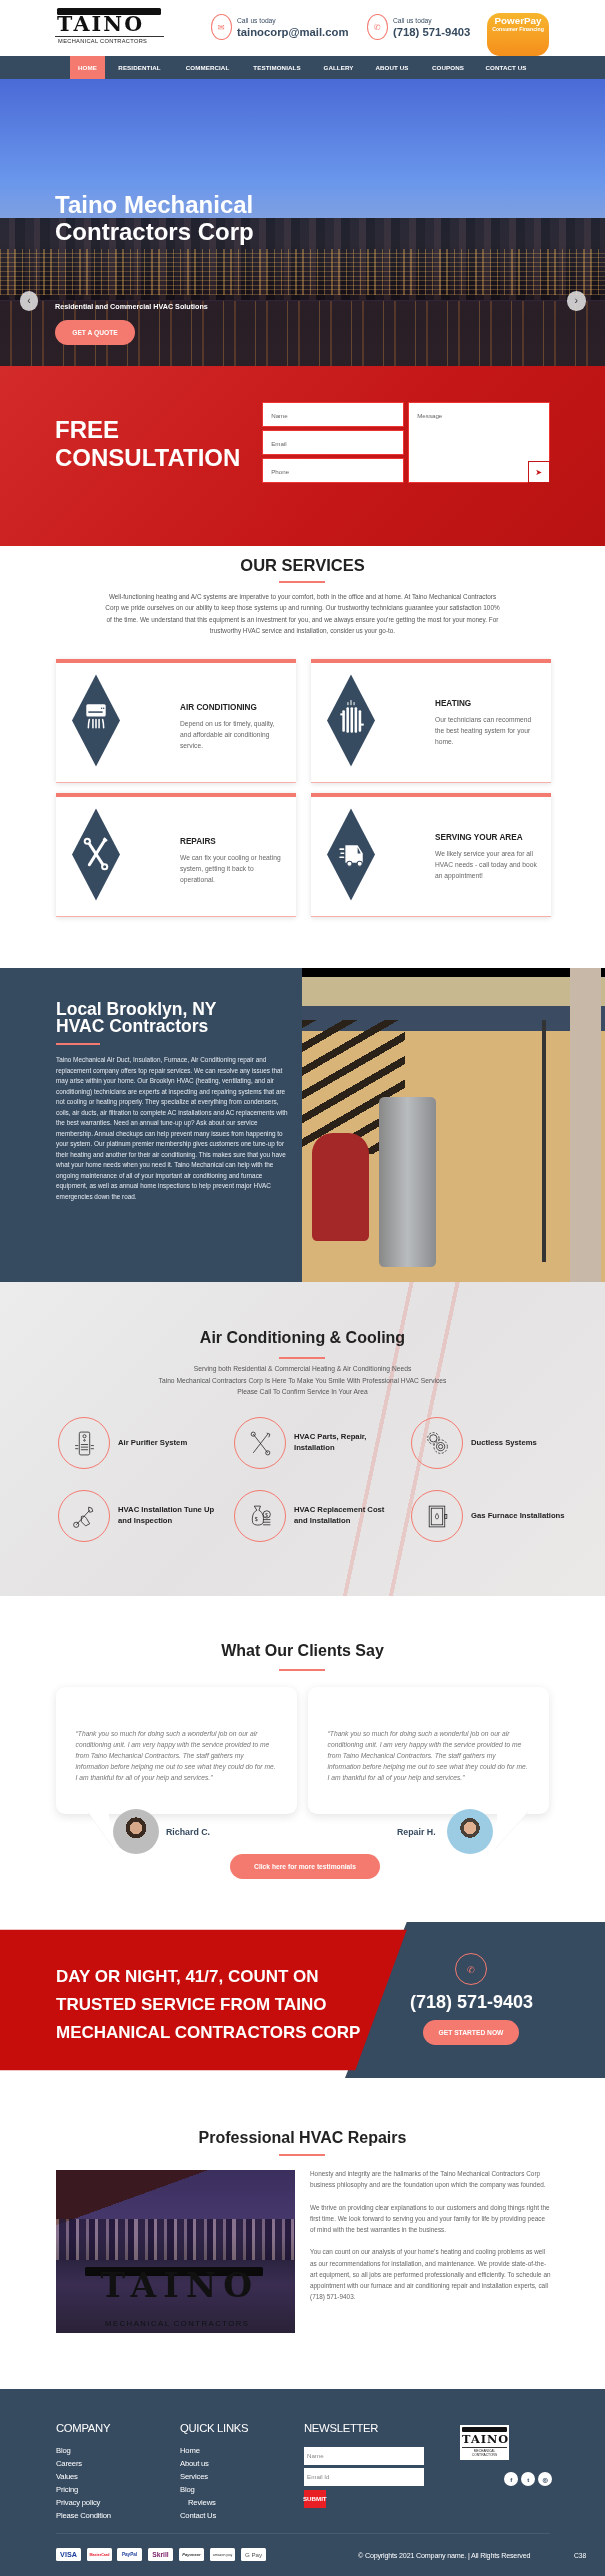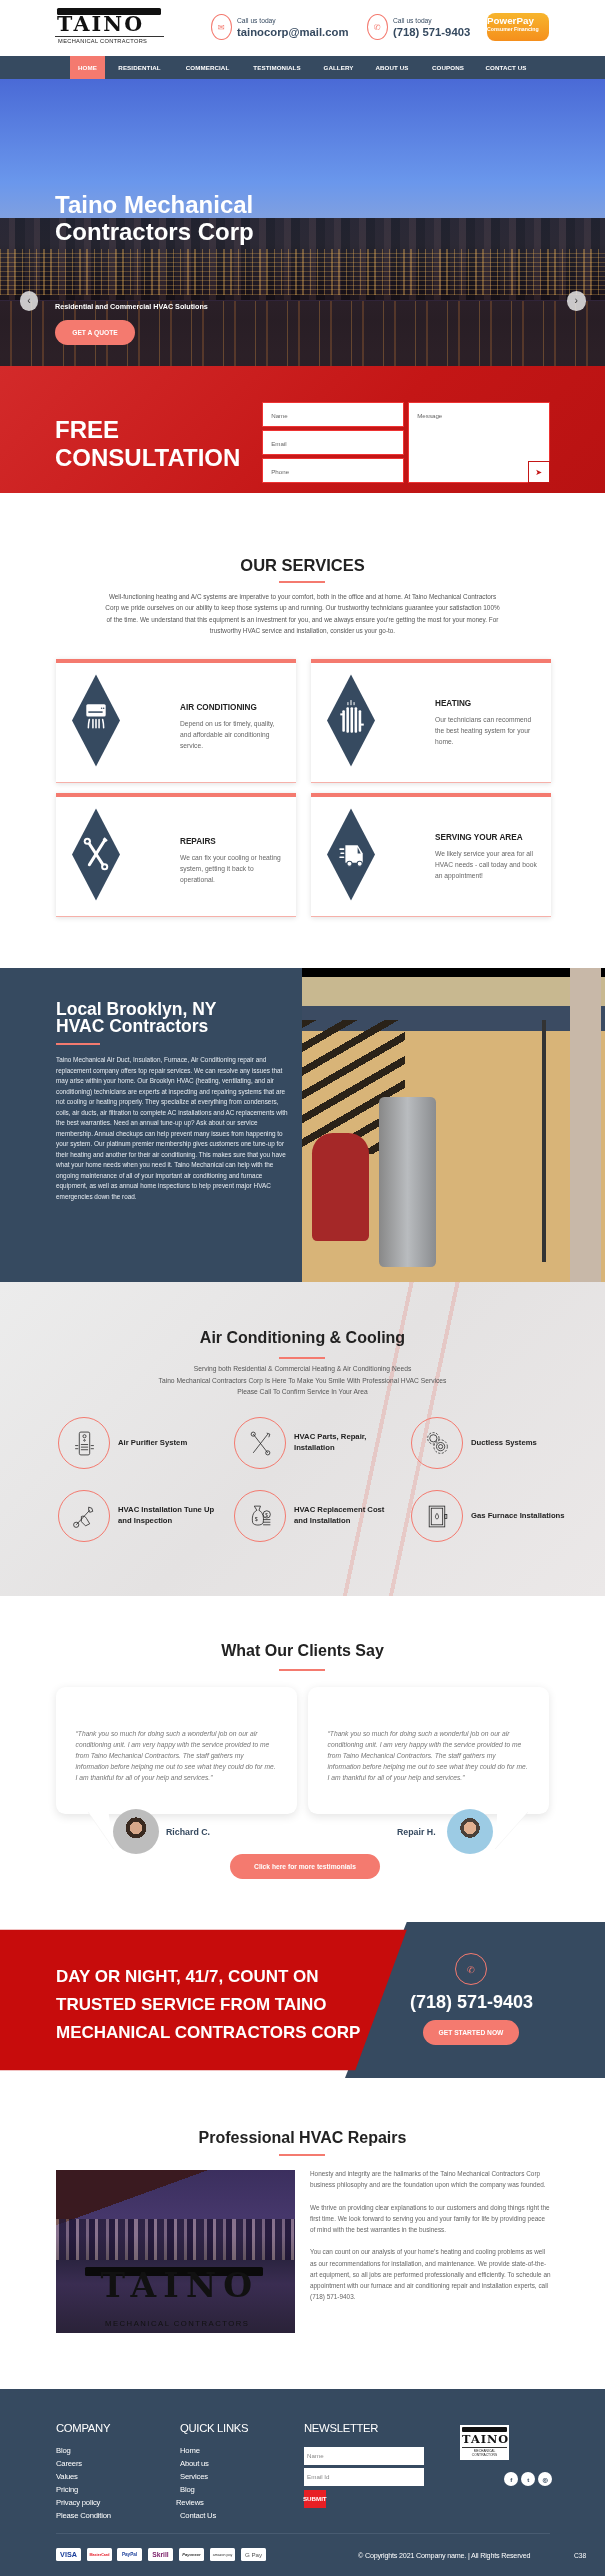--- a/index.html
+++ b/index.html
@@ -9,38 +9,38 @@
 .header{position:absolute;left:0;top:0;width:605px;height:56px;background:#fff}
 .logo{position:absolute;left:55px;top:7.2px;width:109px;height:41px}
 .logo .bar{position:absolute;left:2.1px;top:1px;width:104px;height:7.2px;background:#111;border-radius:1.5px}
 .logo .word{position:absolute;left:2.1px;top:7.2px;width:106px;height:20.6px;font-family:"DejaVu Serif",serif;font-weight:bold;font-size:20.6px;color:#111;letter-spacing:2.1px;line-height:20.6px}
 .logo .line{position:absolute;left:0;top:29px;width:109px;height:1px;background:#333}
 .logo .sub{position:absolute;left:3.1px;top:31px;font-size:5.7px;letter-spacing:0.3px;color:#222}
 .contact{position:absolute;top:14.4px;height:26px}
 .contact .ring{position:absolute;left:0;top:0;width:20.6px;height:26px;border:1px solid #f47a6f;border-radius:50%;display:flex;align-items:center;justify-content:center;color:#f47a6f;font-size:8.2px}
 .contact .lbl{position:absolute;left:26px;top:3.1px;font-size:6.7px;color:#364a60;white-space:nowrap}
 .contact .val{position:absolute;left:26px;top:11.3px;font-size:11.3px;font-weight:bold;color:#364a60;white-space:nowrap}
-.powerpay{position:absolute;left:487px;top:13.4px;width:62px;height:28px;background:linear-gradient(#f7b52d,#f58f1c);border-radius:8px;color:#fff;}
+.powerpay{position:absolute;left:487px;top:13.4px;width:62px;height:43px;background:linear-gradient(#f7b52d,#f58f1c);border-radius:13px;color:#fff;text-align:center}
 .powerpay .t1{font-size:9.8px;font-weight:bold;margin-top:2.1px}
 .powerpay .t2{font-size:5.2px;font-weight:bold}
 
 .nav{position:absolute;left:0;top:56px;width:605px;height:23px;background:#364a60}
 .nav .item{position:absolute;top:0;height:23px;line-height:23px;color:#fff;font-size:6.2px;font-weight:bold;text-align:center;letter-spacing:0.1px}
 .nav .item.active{background:#f47a6f}
 
 .hero{position:absolute;left:0;top:79px;width:605px;height:344px;background:linear-gradient(180deg,#4a6ad6 0%,#6a97ec 30%,#8fa6d8 48%,#3a2c45 62%,#1a1420 70%,#3a2a30 80%,#201820 100%);overflow:hidden}
 .hero .city{position:absolute;left:0;top:139px;width:605px;height:82px;background:repeating-linear-gradient(90deg,#1a1318 0 9.3px,#2a1e22 9.3px 15.5px,#100c10 15.5px 25px);opacity:0.85}
 .hero .lights{position:absolute;left:0;top:170px;width:605px;height:46px;background:repeating-linear-gradient(90deg,rgba(255,190,90,0.35) 0 1.5px,transparent 1.5px 7.2px),repeating-linear-gradient(0deg,rgba(255,190,90,0.25) 0 1px,transparent 1px 4.6px)}
 .hero .water{position:absolute;left:0;top:222px;width:605px;height:66px;background:repeating-linear-gradient(90deg,#2a1f26 0 10.3px,#5a3a2a 10.3px 12.4px,#2a1f26 12.4px 31px,#6b4a30 31px 32px);opacity:0.9}
 .hero h1{position:absolute;left:55px;top:112px;font-size:24px;line-height:27px;color:#fff;font-weight:bold;width:258px}
 .hero .sub{position:absolute;left:55px;top:223px;font-size:7.2px;color:#fff;font-weight:bold}
 .hero .cta{position:absolute;left:55px;top:241px;width:80px;height:25px;border-radius:12.4px;background:#f47a6f;color:#fff;font-size:6.7px;font-weight:bold;display:flex;align-items:center;justify-content:center}
 .hero .arrow{position:absolute;top:212px;width:18.5px;height:19.6px;border-radius:50%;background:rgba(230,230,230,0.85);color:#333;font-size:10.3px;display:flex;align-items:center;justify-content:center}
 
-.consult{position:absolute;left:0;top:366px;width:605px;height:127px;background:linear-gradient(135deg,#d32a2a,#c41616 60%,#b81212)}
+.consult{position:absolute;left:0;top:366px;width:605px;height:180px;background:linear-gradient(135deg,#d32a2a,#c41616 60%,#b81212)}
 .consult .ttl{position:absolute;left:55px;top:50px;font-size:24px;line-height:28px;font-weight:bold;color:#fff}
 .consult .inp{position:absolute;background:#fff;border:0.5px solid #e33;font-size:6.2px;color:#666;padding:9.3px 8.2px}
 .consult .send{position:absolute;left:528px;top:95px;width:21.6px;height:21.6px;background:#fff;border:1px solid #c41616;color:#c41616;display:flex;align-items:center;justify-content:center;font-size:8.2px}
 
 .sec-title{position:absolute;left:0;width:605px;text-align:center;font-weight:bold;color:#222}
 .underline{position:absolute;width:46px;height:2.1px;background:#f47a6f;left:279px}
 .center-text{position:absolute;text-align:center;color:#555;font-size:6.7px;line-height:11.3px}
 
 .card{position:absolute;width:240px;height:124px;background:#fff;box-shadow:0 1px 5.2px rgba(0,0,0,0.12);border-top:4.1px solid #f47a6f;border-bottom:1px solid #f6b0a9}
 .card .diamond{position:absolute;left:15.5px;top:11.3px;width:48px;height:93px}
@@ -379,21 +379,21 @@
 <div class="flink" style="left:56px;top:2472px">Values</div>
 <div class="flink" style="left:56px;top:2485px">Pricing</div>
 <div class="flink" style="left:56px;top:2498px">Privacy policy</div>
 <div class="flink" style="left:56px;top:2511px">Please Condition</div>
 
 <div class="fcol-title" style="left:180px">QUICK LINKS</div>
 <div class="flink" style="left:180px;top:2446px">Home</div>
 <div class="flink" style="left:180px;top:2459px">About us</div>
 <div class="flink" style="left:180px;top:2472px">Services</div>
 <div class="flink" style="left:180px;top:2485px">Blog</div>
-<div class="flink" style="left:176px;top:2498px">Reviews</div>
+<div class="flink" style="left:188px;top:2498px">Reviews</div>
 <div class="flink" style="left:180px;top:2511px">Contact Us</div>
 
 <div class="fcol-title" style="left:304px">NEWSLETTER</div>
 <div class="finp" style="top:2447px">Name</div>
 <div class="finp" style="top:2468px">Email Id</div>
 <div class="fsubmit">SUBMIT</div>
 
 <div class="flogo">
   <div style="height:5.2px;background:#111;border-radius:1px"></div>
   <div style="font-family:'DejaVu Serif',serif;font-weight:bold;font-size:11.3px;line-height:14.4px;color:#111;letter-spacing:1px;text-align:center">TAINO</div>

